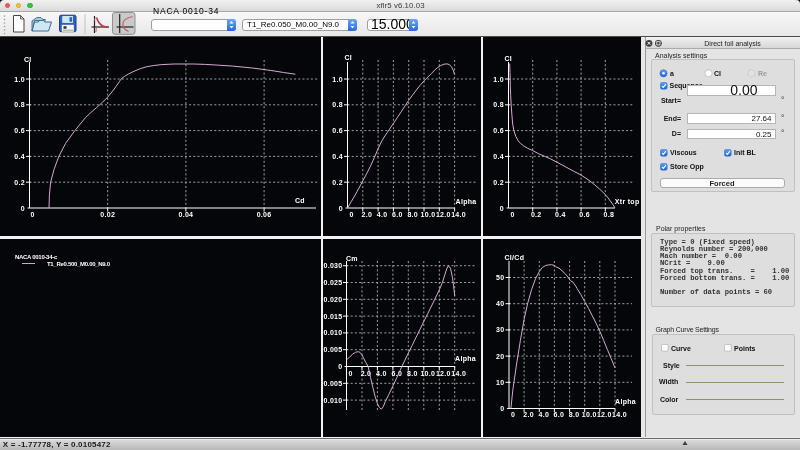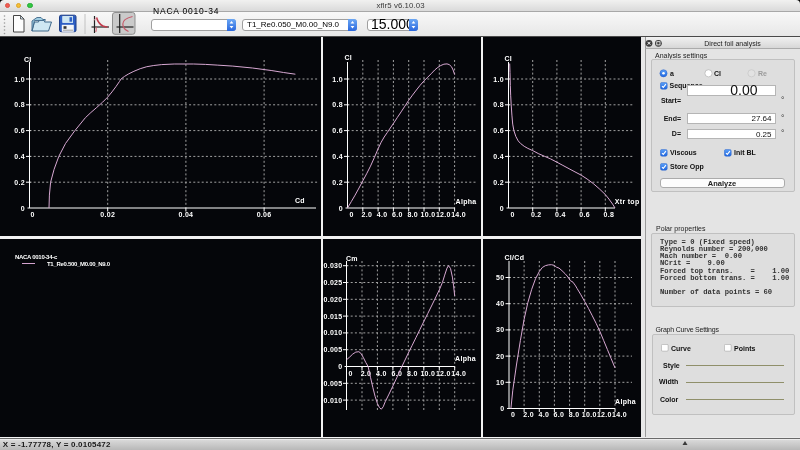--- a/index.html
+++ b/index.html
@@ -359,21 +359,21 @@
   <rect x="0.4" y="0.4" width="6.8" height="6.8" rx="1.6" fill="url(#bg1)" stroke="#2a62c8" stroke-width="0.5"></rect>
   <path d="M2 4.1 L3.3 5.4 L5.9 2.2" fill="none" stroke="#fff" stroke-width="1.1"></path>
 </svg>
 <div class="abs" style="left:734px;top:149px;font-size:7px;font-weight:bold;color:#111;">Init BL</div>
 <svg class="abs" style="left:660px;top:162.8px" width="8" height="8" viewBox="0 0 8 8">
   <rect x="0.4" y="0.4" width="6.8" height="6.8" rx="1.6" fill="url(#bg1)" stroke="#2a62c8" stroke-width="0.5"></rect>
   <path d="M2 4.1 L3.3 5.4 L5.9 2.2" fill="none" stroke="#fff" stroke-width="1.1"></path>
 </svg>
 <div class="abs" style="left:670px;top:163.3px;font-size:7px;font-weight:bold;color:#111;">Store Opp</div>
 
-<div class="abs" style="left:659.5px;top:177.5px;width:125px;height:10.5px;background:#fcfcfc;border:1px solid #ababab;border-radius:3px;font-size:7.5px;font-weight:bold;color:#222;text-align:center;line-height:9.5px;">Analyze</div>
+<div class="abs" style="left:659.5px;top:177.5px;width:125px;height:10.5px;background:#fcfcfc;border:1px solid #ababab;border-radius:3px;font-size:7.5px;font-weight:bold;color:#222;text-align:center;line-height:9.5px;">Forced</div>
 
 <div class="abs" style="left:656px;top:224.5px;font-size:7px;color:#222;">Polar properties</div>
 <div class="abs" style="left:651px;top:232.5px;width:144px;height:74.5px;background:#dedede;border:1px solid #c0c0c0;border-radius:2px;"></div>
 <pre class="abs" style="left:660px;top:239px;font-family:'Liberation Mono',monospace;font-size:7.2px;line-height:7.15px;font-weight:bold;color:#333;">Type = 0 (Fixed speed)
 Reynolds number = 200,000
 Mach number =  0.00
 NCrit =    9.00
 Forced top trans.    =    1.00
 Forced bottom trans. =    1.00
 

